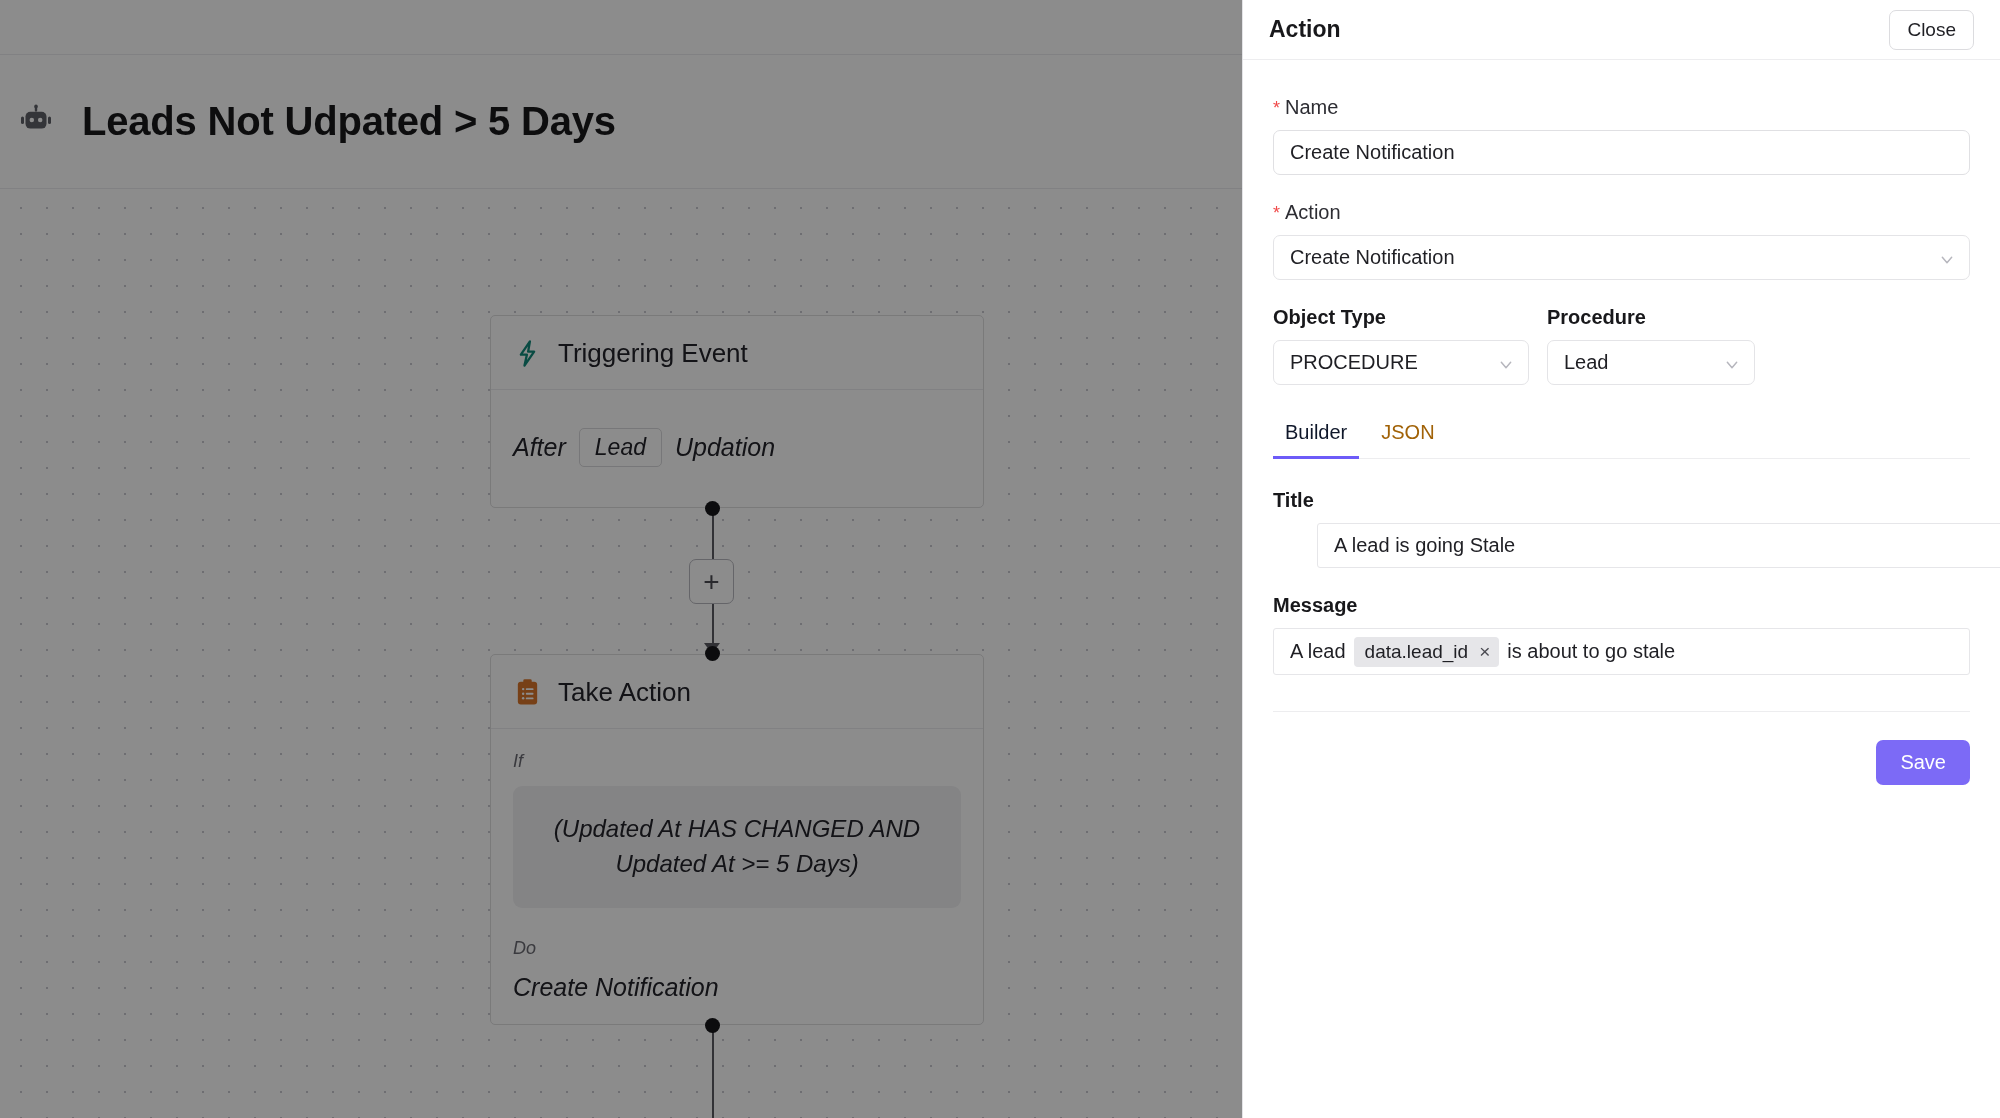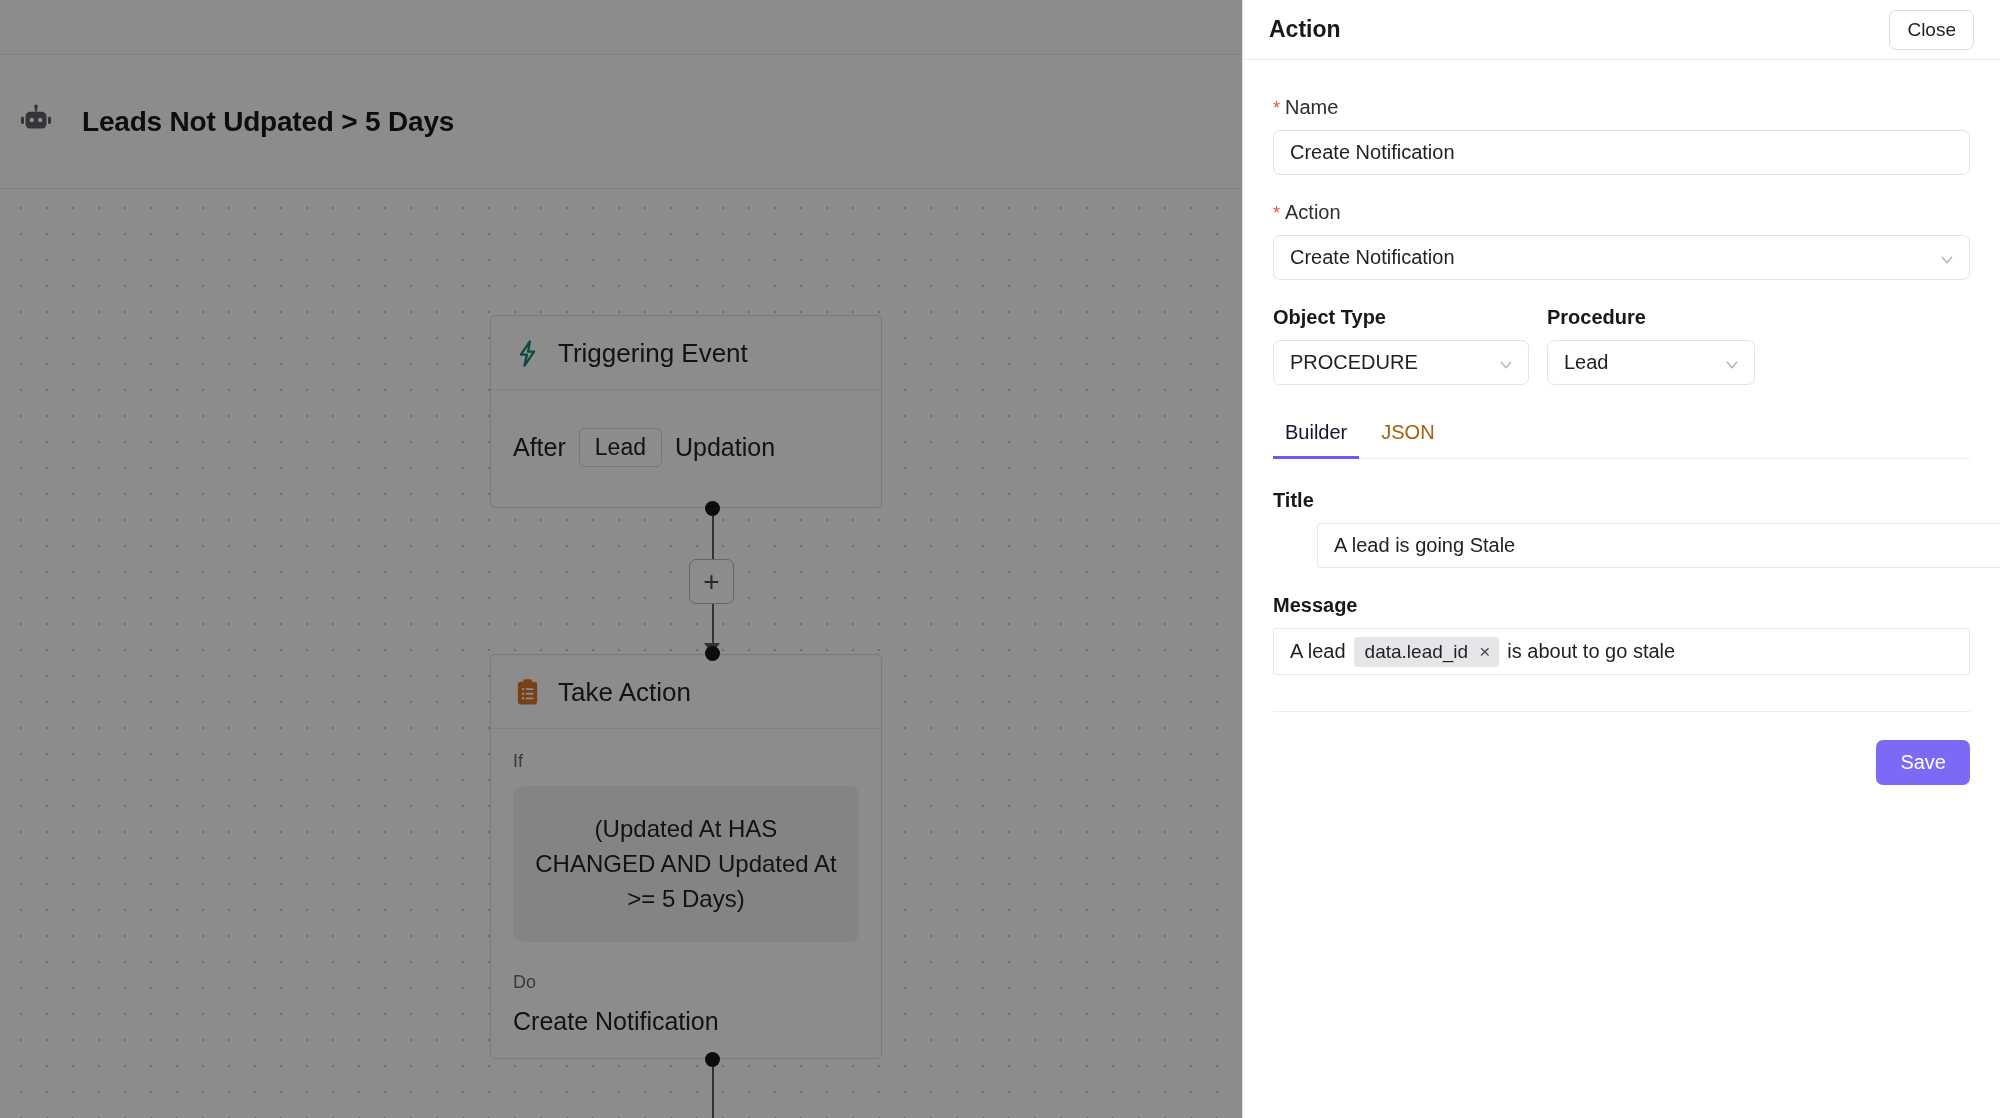--- a/index.html
+++ b/index.html
@@ -57,21 +57,21 @@
     align-items: center;
     padding-left: 18px;
     gap: 28px;
   }
   .wf-icon {
     width: 36px; height: 36px;
     flex: 0 0 36px;
     color: #5f6168;
   }
   .wf-title {
-    font-size: 28px;
+    font-size: 40px;
     font-weight: bold;
     color: #18181b;
     letter-spacing: -0.2px;
   }
 
   .canvas-body {
     position: absolute;
     top: 189px; left: 0; right: 0; bottom: 0;
     background-color: #ffffff;
     background-image: radial-gradient(#c9c9cf 1.2px, transparent 1.2px);
@@ -84,35 +84,35 @@
     position: absolute;
     left: 490px;
     top: 126px;
     width: 446px;
   }
 
   .node {
     background: #ffffff;
     border: 1px solid #dededf;
     border-radius: 5px;
-    width: 392px;
+    width: 494px;
   }
   .node-head {
     display: flex;
     align-items: center;
     gap: 16px;
     padding: 22px 22px 20px 22px;
     border-bottom: 1px solid #ececee;
   }
   .node-head-icon { width: 29px; height: 29px; flex: 0 0 29px; }
   .node-head-title {
     font-size: 26px;
     color: #23232a;
   }
-  .node-body { padding: 22px; }
+  .node-body { padding: 22px; font-style: italic; }
 
   .trigger-row {
     display: flex;
     align-items: center;
     gap: 13px;
     font-size: 25px;
     color: #23232a;
     padding: 16px 0 18px 0;
   }
   .chip-outline {

